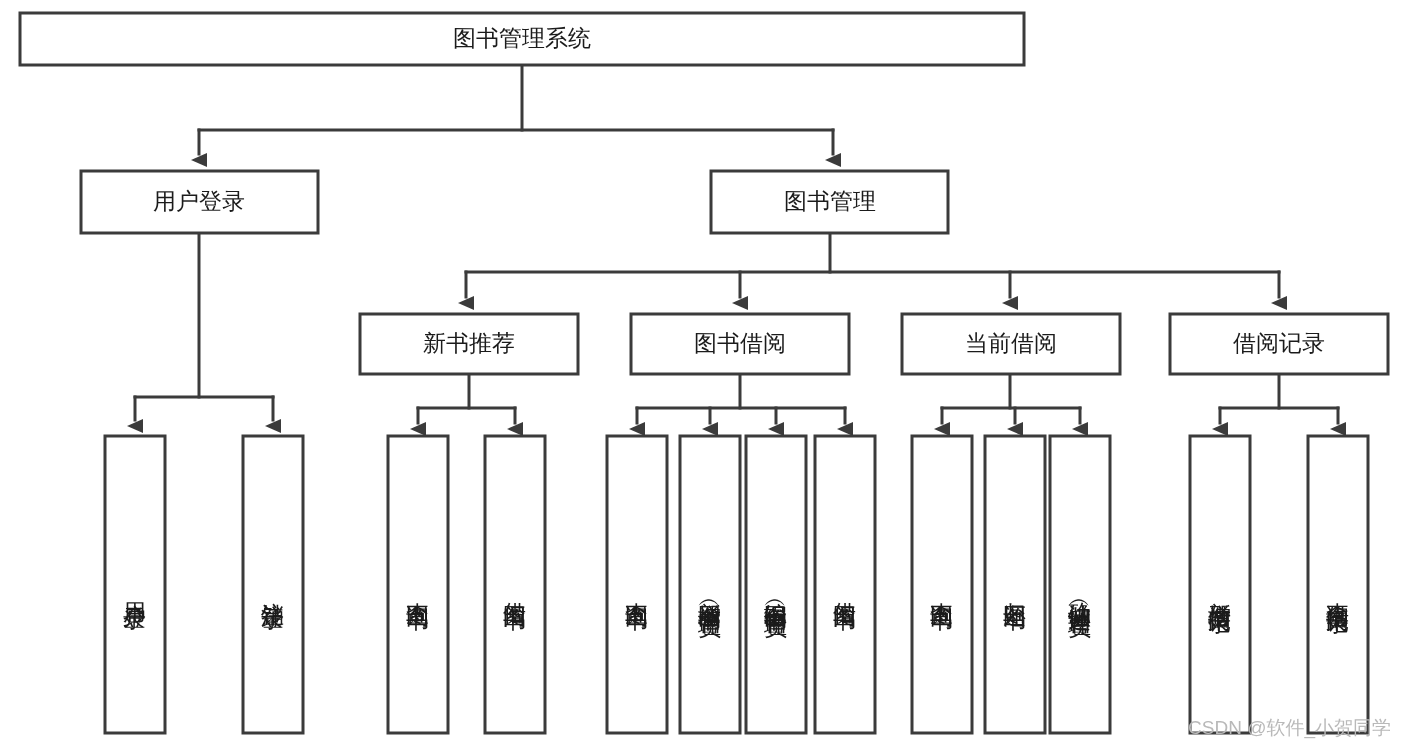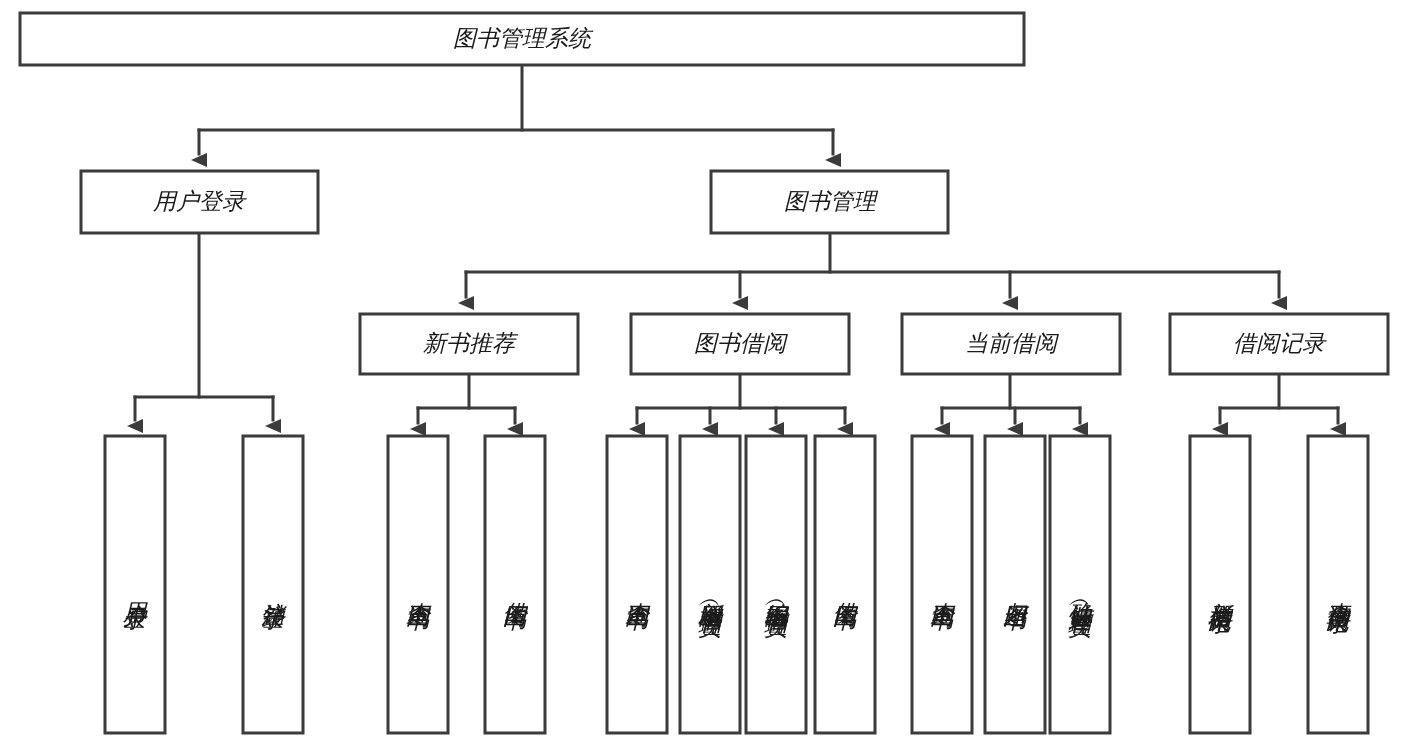--- a/index.html
+++ b/index.html
@@ -11,21 +11,20 @@
     width: 1405px;
     height: 747px;
     font-family: "Liberation Sans", "DejaVu Sans", sans-serif;
     overflow: hidden;
     position: relative;
   }
   #diagram-root {
     position: relative;
     width: 1405px;
     height: 747px;
-    font-style: italic;
   }
   svg#flowchart {
     position: absolute;
     top: 0;
     left: 0;
     width: 1405px;
     height: 747px;
   }
   .node-box {
     fill: #ffffff;
@@ -231,14 +230,15 @@
       <text class="node-label-v" x="1220" y="584">新增借阅记录</text>
     </g>
 
     <g>
       <rect class="node-box" x="1308" y="436" width="60" height="297"></rect>
       <text class="node-label-v" x="1338" y="584">查询借阅记录</text>
     </g>
 
   </svg>
 
+  <div class="watermark">CSDN @软件_小贺同学</div>
 
 </div>
 
 </body></html>

